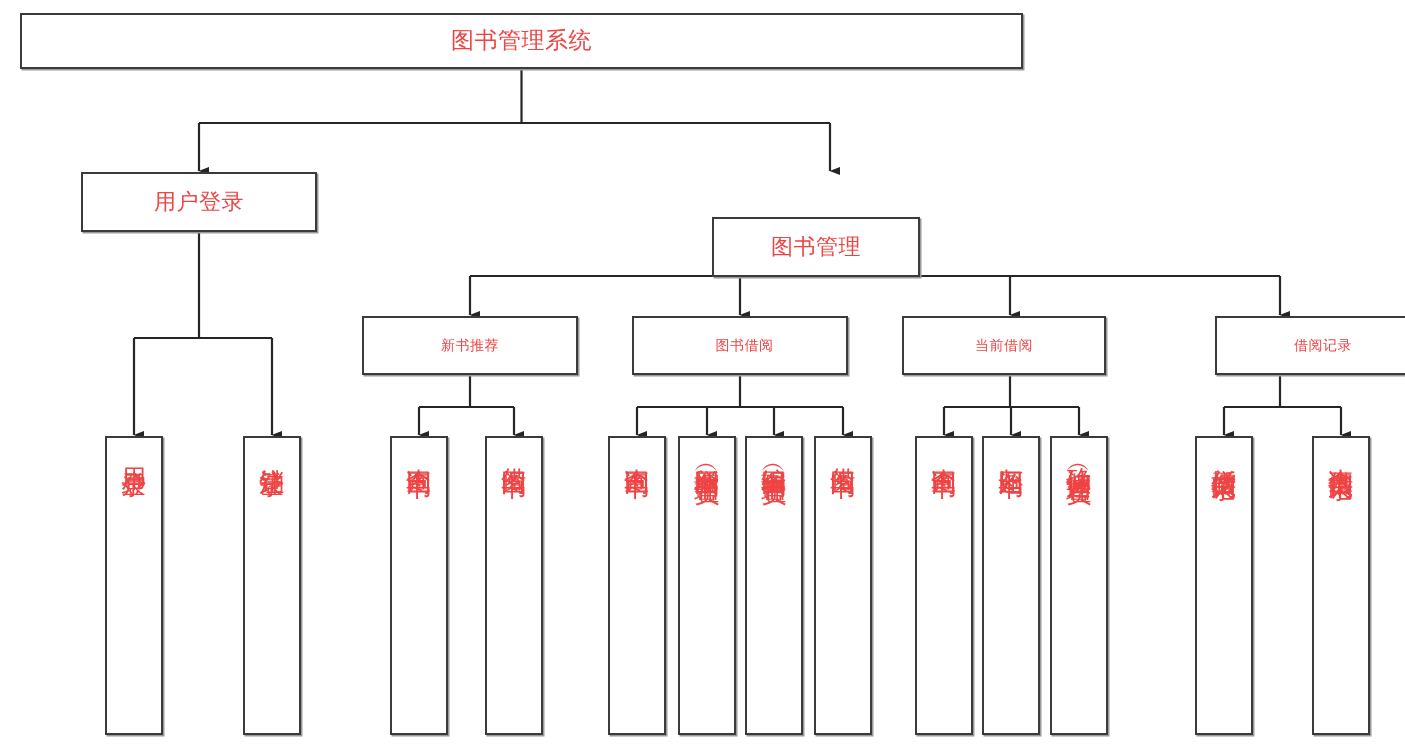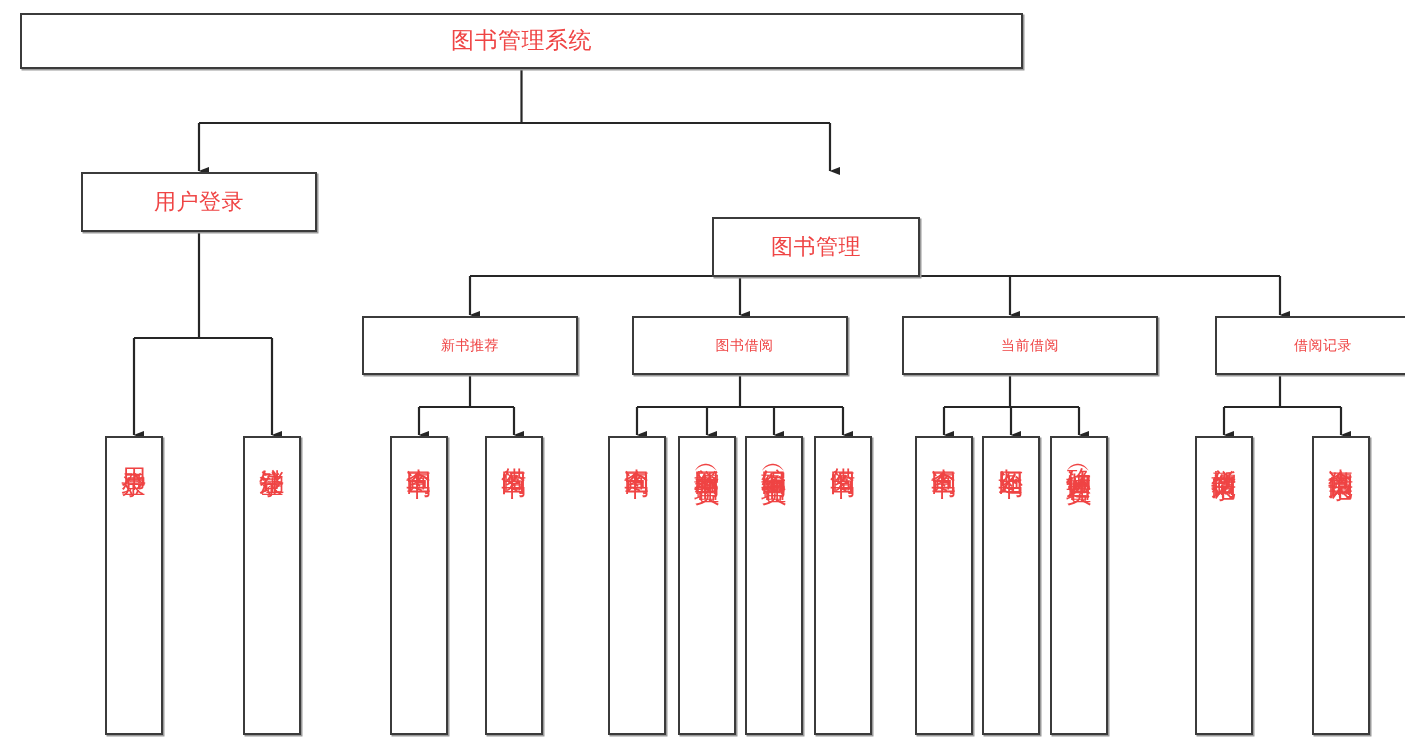--- a/index.html
+++ b/index.html
@@ -130,21 +130,21 @@
       </div>
       <div class="node lvl2" style="left: 712px; top: 172px; width: 208px; height: 60px; margin-top: 45px;">
         <span class="label">图书管理</span>
       </div>
       <div class="node lvl3" style="left: 362px; top: 316px; width: 216px; height: 59px;">
         <span class="label">新书推荐</span>
       </div>
       <div class="node lvl3" style="left: 632px; top: 316px; width: 216px; height: 59px; padding-left: 9px;">
         <span class="label">图书借阅</span>
       </div>
-      <div class="node lvl3" style="left: 902px; top: 316px; width: 256px; height: 59px;">
+      <div class="node lvl3" style="left: 902px; top: 316px; width: 204px; height: 59px;">
         <span class="label">当前借阅</span>
       </div>
       <div class="node lvl3" style="left: 1172px; top: 316px; width: 216px; height: 59px; margin-left: 43px;">
         <span class="label">借阅记录</span>
       </div>
       <div class="node leaf" style="left: 105px; top: 436px; width: 58px; height: 299px;">
         <span class="label">用户登录</span>
       </div>
       <div class="node leaf" style="left: 243px; top: 436px; width: 58px; height: 299px;">
         <span class="label">注销登录</span>

